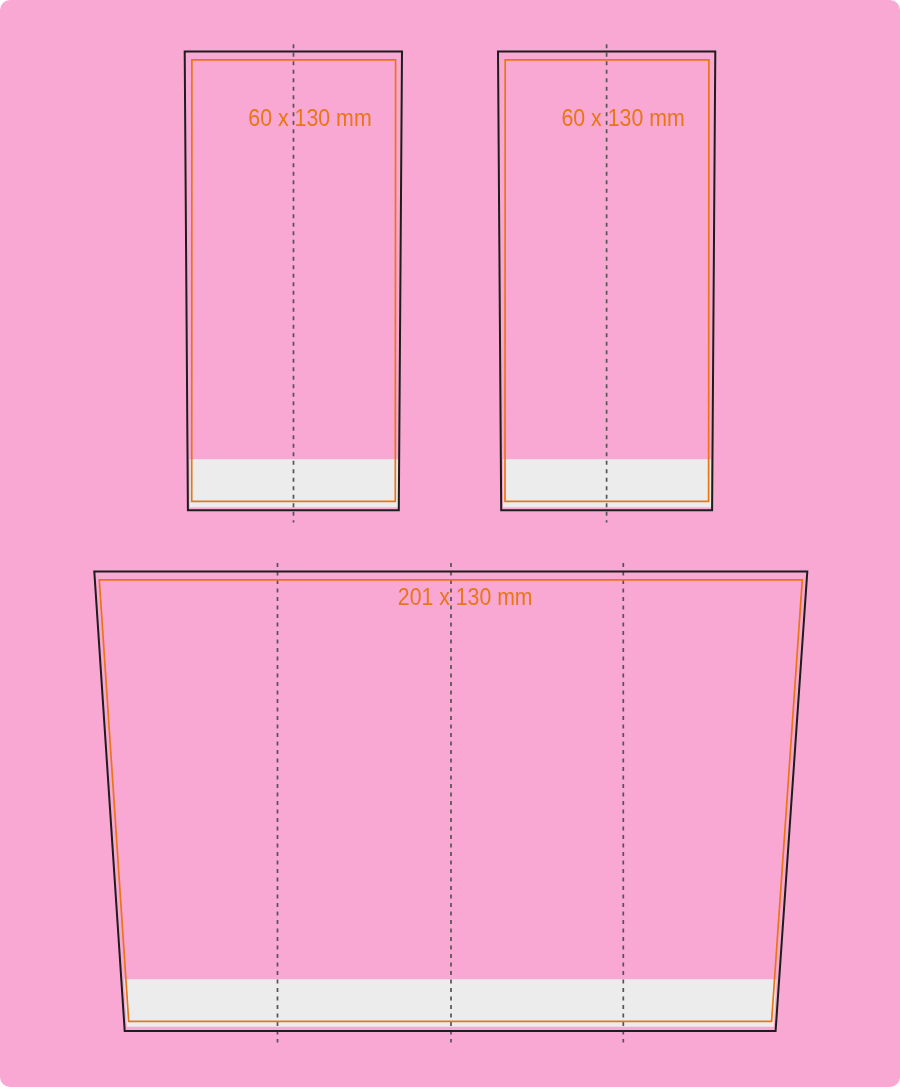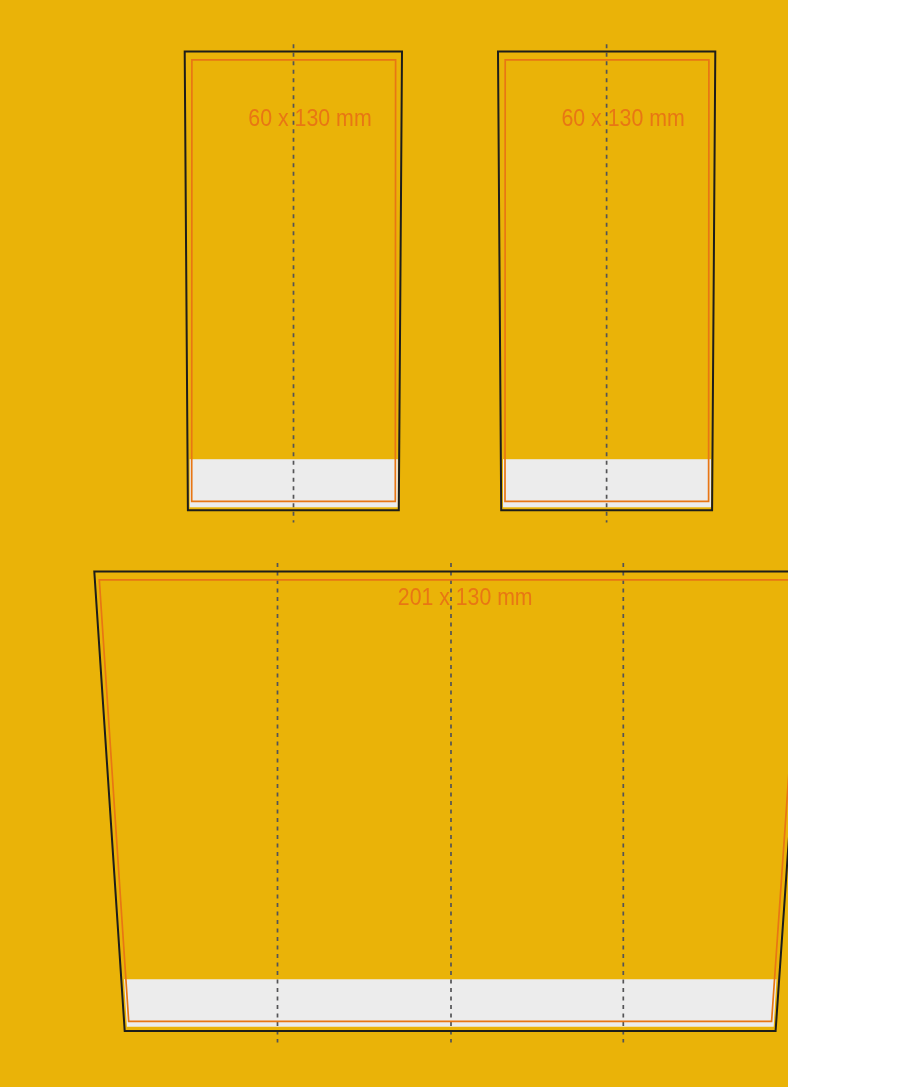--- a/index.html
+++ b/index.html
@@ -1,16 +1,16 @@
 <!DOCTYPE html>
 <html><head>
 <meta charset="utf-8">
 <style>
   html,body{margin:0;padding:0;background:#ffffff;}
-  .page{width:788px;height:1087px;position:relative;overflow:hidden;background:#eab308;}
+  .page{width:900px;height:1087px;position:relative;overflow:hidden;background:#f9a8d4;border-radius:10px;}
   text{font-family:"Liberation Sans", sans-serif;}
 </style>
 </head>
 <body>
 <div class="page">
 <svg width="900" height="1087" viewBox="0 0 900 1087" xmlns="http://www.w3.org/2000/svg">
 
   <g>
 
     <rect x="189.7" y="459.2" width="208.1" height="48.1" fill="#ececec"></rect>

